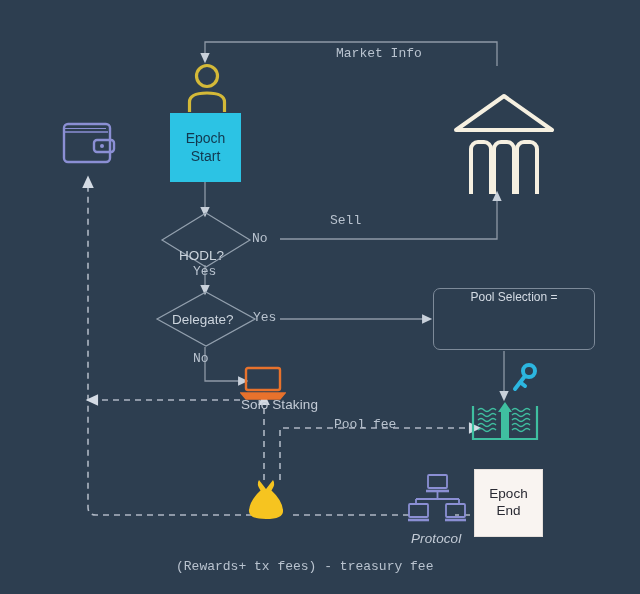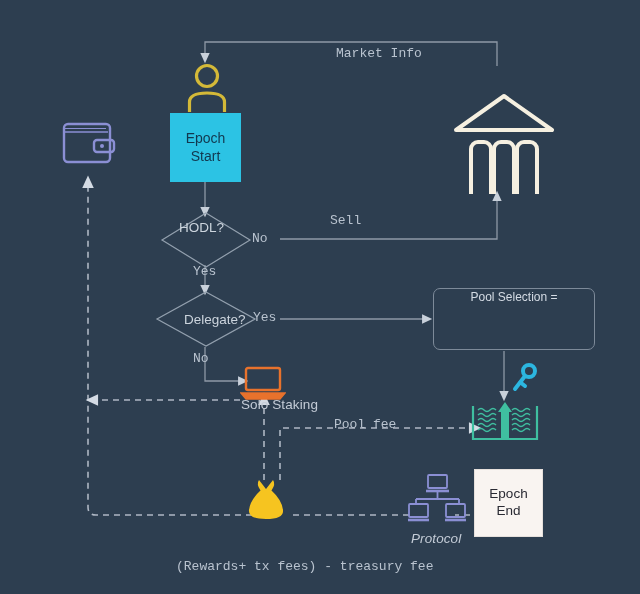--- a/index.html
+++ b/index.html
@@ -170,26 +170,26 @@
       <path d="M6 44 L54 10 L102 44 Z"></path>
       <rect x="21" y="56" width="20" height="68" rx="7"></rect>
       <rect x="44" y="56" width="20" height="68" rx="7"></rect>
       <rect x="67" y="56" width="20" height="68" rx="7"></rect>
     </svg>
   </div>
 
   <svg class="icon-box" style="left:160px; top:211px;" width="92" height="58" viewBox="0 0 92 58">
     <path d="M46 2 L90 29 L46 56 L2 29 Z" fill="none" stroke="#93a0ae" stroke-width="1.2"></path>
   </svg>
-  <div class="diamond-text" style="left:179px; top:220px;">HODL?</div>
+  <div class="diamond-text" style="left:179px; top:248px;">HODL?</div>
 
   <svg class="icon-box" style="left:155px; top:290px;" width="102" height="58" viewBox="0 0 102 58">
     <path d="M51 2 L100 29 L51 56 L2 29 Z" fill="none" stroke="#93a0ae" stroke-width="1.2"></path>
   </svg>
-  <div class="diamond-text" style="left:184px; top:312px;">Delegate?</div>
+  <div class="diamond-text" style="left:172px; top:312px;">Delegate?</div>
 
   <div class="icon-box" style="left:240px; top:366px;">
     <svg width="46" height="36" viewBox="0 0 46 36" fill="none">
       <rect x="6" y="2" width="34" height="22" rx="2" fill="none" stroke="#e8722c" stroke-width="2.4"></rect>
       <path d="M1 27 H45 L40 33 H6 Z" fill="#e8722c" stroke="#e8722c" stroke-width="1.4"></path>
     </svg>
   </div>
 
   <div class="icon-box" style="left:509px; top:362px;">
     <svg width="32" height="34" viewBox="0 0 32 34" fill="none" stroke="#2cb6e0" stroke-width="4" stroke-linecap="round">

